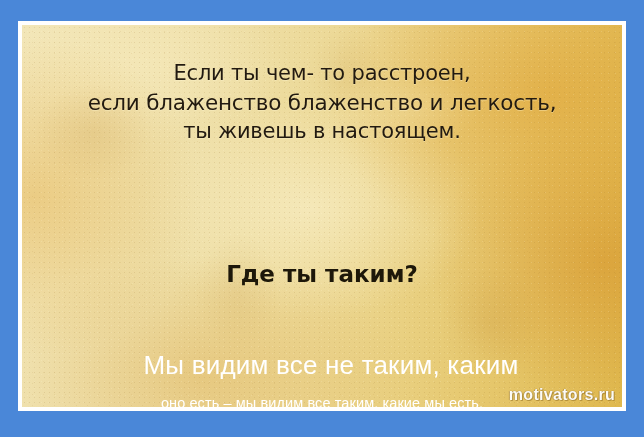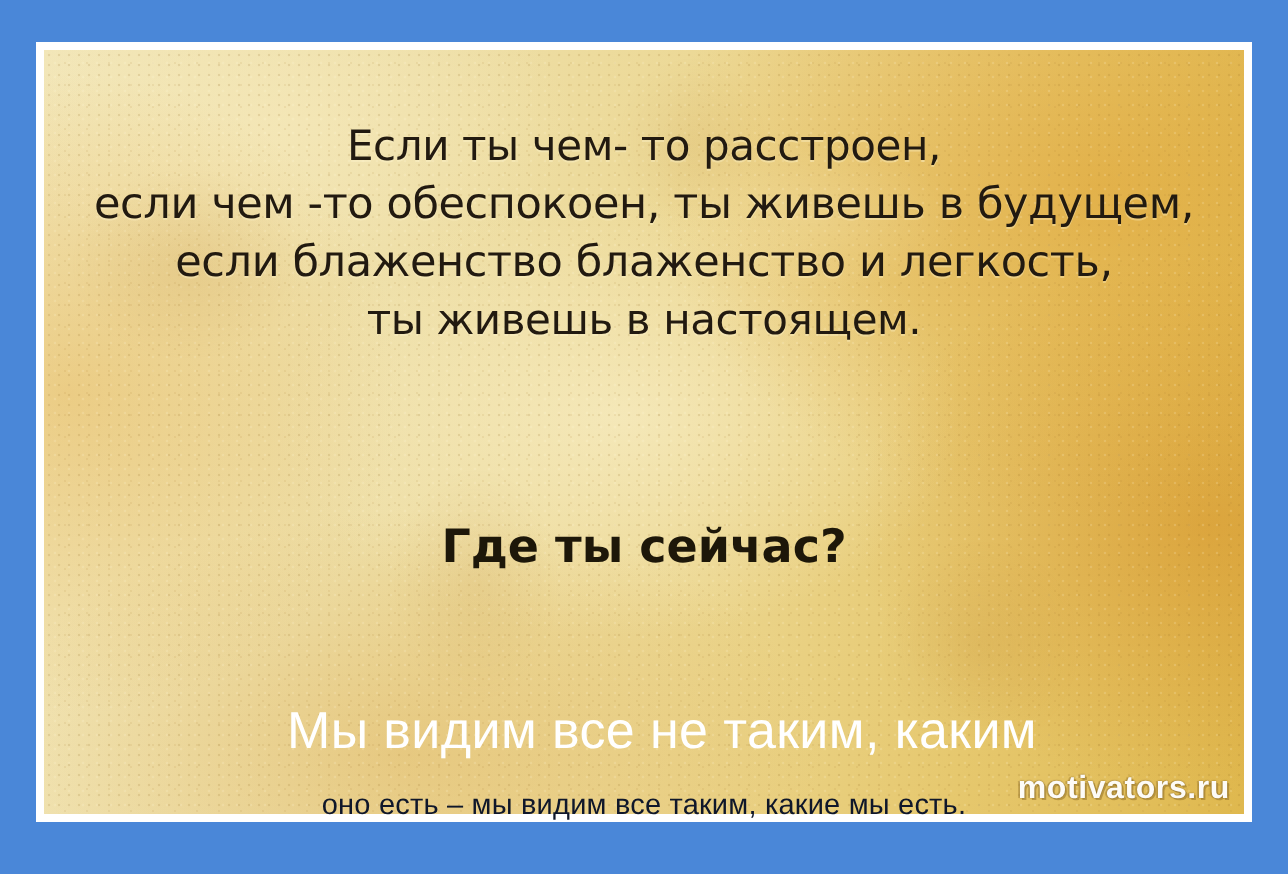--- a/index.html
+++ b/index.html
@@ -152,45 +152,44 @@
     white-space: nowrap;
     padding-left: 18px;
   }
 
   .subcaption {
     position: absolute;
     left: 0;
     right: 0;
     top: 394px;
     text-align: center;
-    color: #0f172a;
+    color: #ffffff;
     font-family: "Liberation Sans", sans-serif;
     font-size: 14.5px;
     line-height: 19px;
     font-weight: normal;
     letter-spacing: 0.1px;
     white-space: nowrap;
   }
 </style>
 </head>
 <body>
 
 <div class="poster">
 
   <div class="parchment-frame">
     <div class="parchment">
 
       <div class="quote-block">
         <div class="quote-line">Если ты чем- то расстроен,</div>
-        <div class="quote-line wide">если чем -то обеспокоен, ты живешь в будущем,</div>
         <div class="quote-line wide">если блаженство блаженство и легкость,</div>
         <div class="quote-line">ты живешь в настоящем.</div>
       </div>
 
-      <div class="quote-question">Где ты сейчас?</div>
+      <div class="quote-question">Где ты таким?</div>
 
       <div class="watermark">motivators.ru</div>
 
     </div>
   </div>
 
   <div class="caption">Мы видим все не таким, каким</div>
   <div class="subcaption">оно есть – мы видим все таким, какие мы есть.</div>
 
 </div>

